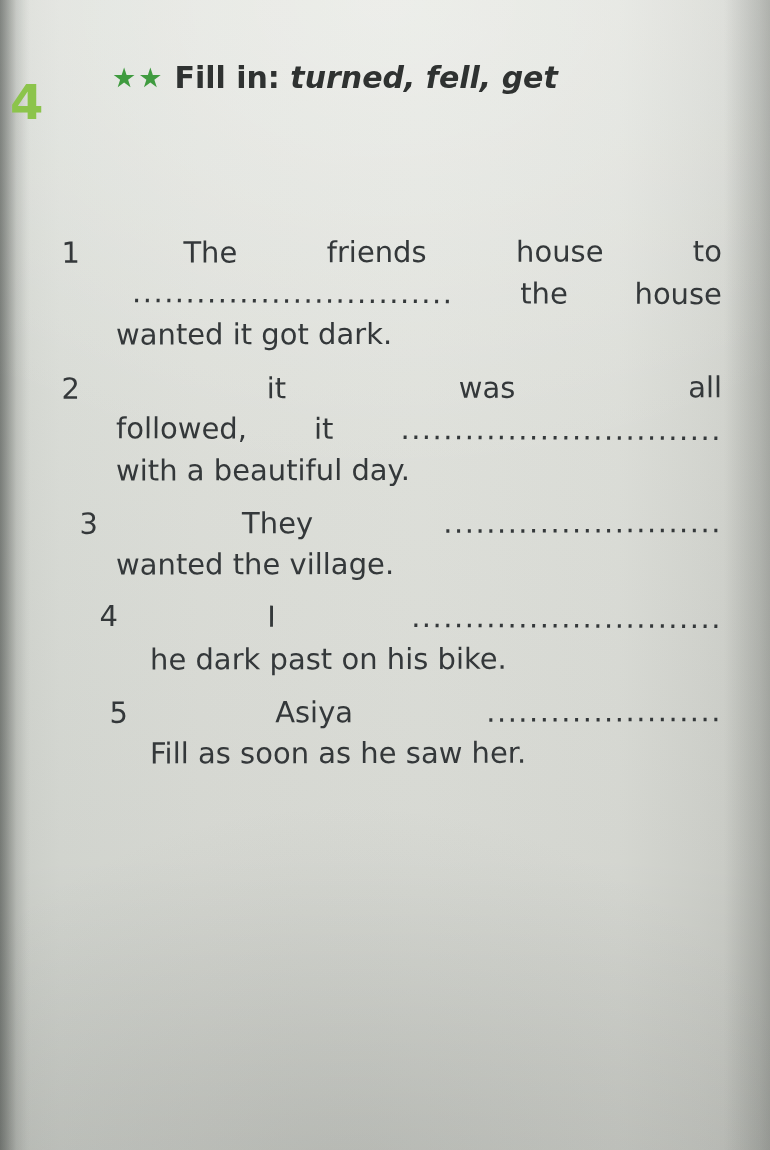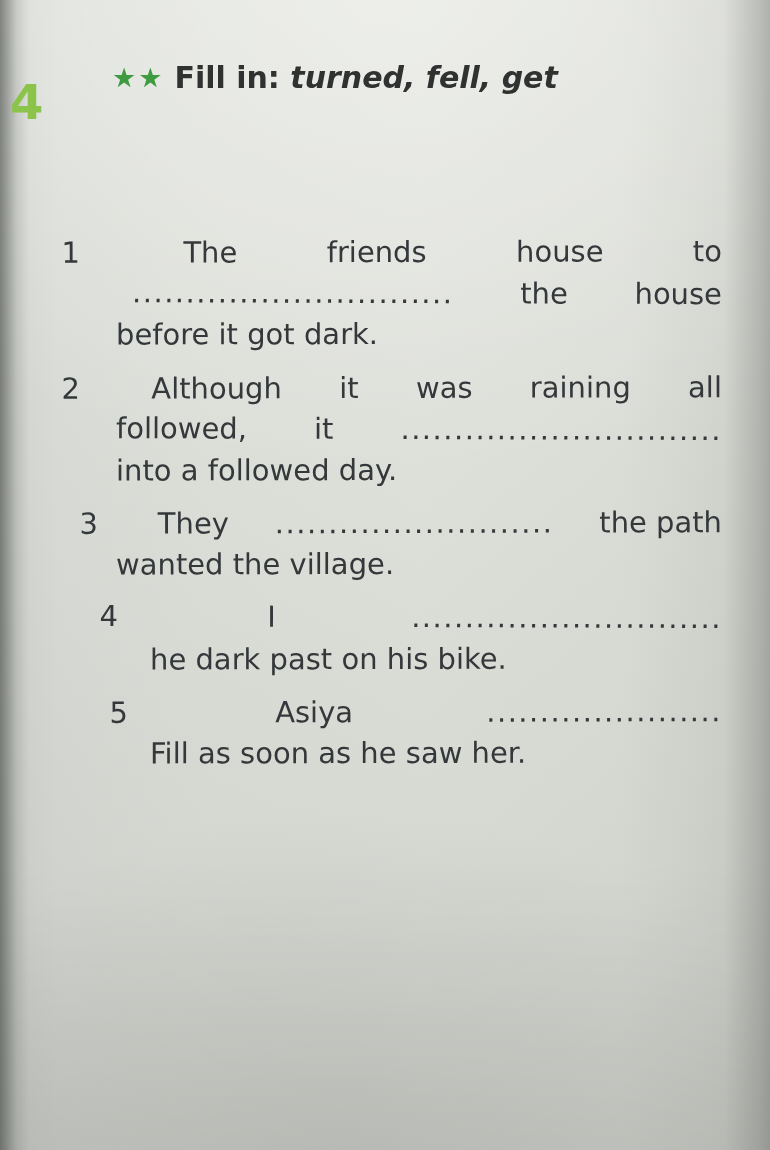--- a/index.html
+++ b/index.html
@@ -184,49 +184,46 @@
         <span class="w">friends</span>
         <span class="w">house</span>
         <span class="w">to</span>
       </div>
       <div class="line justify indent skew2">
         <span class="w dots">..............................</span>
         <span class="w">the</span>
         <span class="w">house</span>
       </div>
       <div class="line indent2 skew3">
-        <span class="w">before it got dark.</span>
+        <span class="w">wanted it got dark.</span>
       </div>
     </div>
 
     <div class="q q2">
       <div class="line justify skew1">
         <span class="num">2</span>
-        <span class="w">Although</span>
         <span class="w">it</span>
         <span class="w">was</span>
-        <span class="w">raining</span>
         <span class="w">all</span>
       </div>
       <div class="line justify indent2 skew2">
         <span class="w">followed,</span>
         <span class="w">it</span>
         <span class="w dots">..............................</span>
       </div>
       <div class="line indent2 skew3">
-        <span class="w">into a followed day.</span>
+        <span class="w">with a beautiful day.</span>
       </div>
     </div>
 
     <div class="q q3">
       <div class="line justify skew1" style="padding-left:18px;">
         <span class="num">3</span>
         <span class="w">They</span>
         <span class="w dots">..........................</span>
-        <span class="w">the path</span>
       </div>
       <div class="line indent2 skew3">
         <span class="w">wanted the village.</span>
       </div>
     </div>
 
     <div class="q q4">
       <div class="line justify skew2" style="padding-left:38px;">
         <span class="num">4</span>
         <span class="w">I</span>

